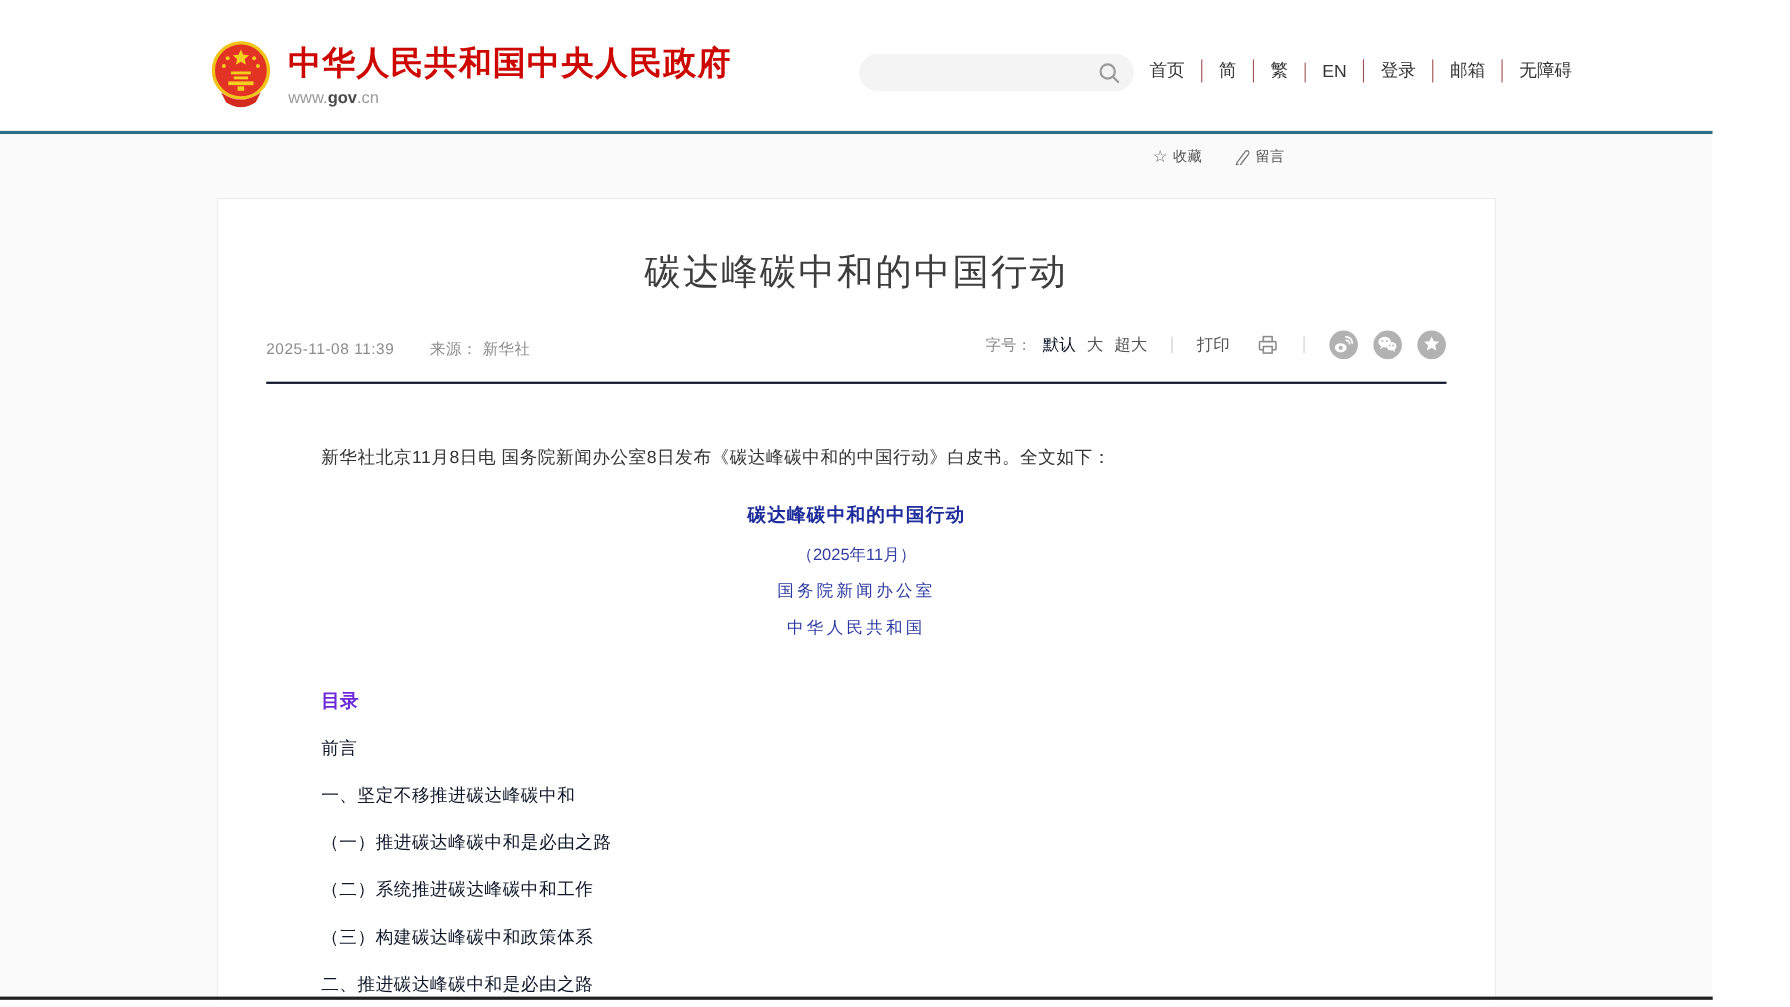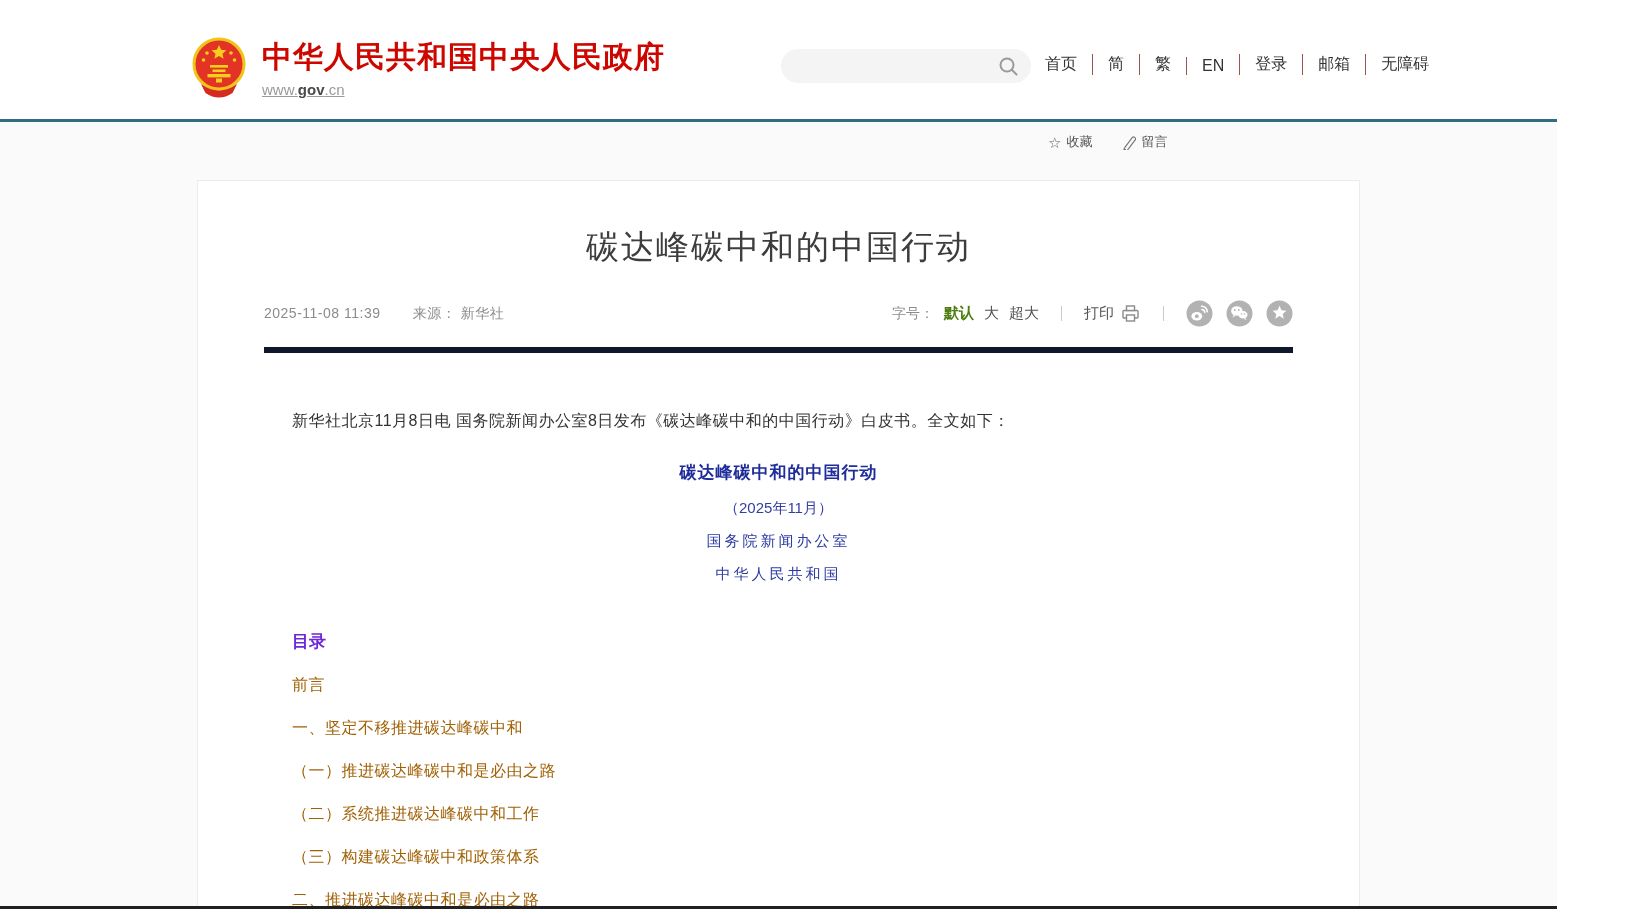--- a/index.html
+++ b/index.html
@@ -7,21 +7,21 @@
     font-family:"Liberation Sans","DejaVu Sans",sans-serif; }
   .page { position:relative; width:1557px; height:915px; overflow:hidden; }
 
   
   .site-header { position:relative; height:122px; background:#fff;
     border-bottom:3px solid #2e6d84; }
   .brand { position:absolute; left:190px; top:36px; display:flex; align-items:center; }
   .emblem { width:58px; height:62px; flex:0 0 auto; }
   .brand-text { margin-left:14px; }
   .site-title { font-size:30px; font-weight:700; color:#cd0700; letter-spacing:1px; }
-  .site-url { margin-top:3px; font-size:15px; color:#9a9a9a;text-decoration:underline; }
+  .site-url { margin-top:3px; font-size:15px; color:#9a9a9a; }
   .site-url b { color:#4a4a4a; font-weight:700; }
 
   .search-box { position:absolute; left:781px; top:49px; width:250px; height:34px;
     background:#f4f4f4; border-radius:17px; display:flex; align-items:center; }
   .search-input { flex:1; height:100%; border:none; background:transparent; outline:none;
     padding:0 8px 0 16px; font-size:14px; color:#333; }
   .search-icon { margin-right:12px; cursor:pointer; display:flex; }
 
   .top-nav { position:absolute; left:1045px; top:54px; display:flex; align-items:flex-end;
     white-space:nowrap; }
@@ -33,43 +33,43 @@
   .page-actions { position:absolute; left:1048px; top:11px; display:flex; align-items:center;
     gap:30px; font-size:13px; color:#555; }
   .page-action { display:flex; align-items:center; gap:5px; cursor:pointer; }
   .fav-star { font-size:15px; color:#666; line-height:1; }
 
   
   .card { position:absolute; left:197px; top:58px; width:1163px; min-height:780px;
     background:#fff; border:1px solid #ececec; padding-bottom:60px; }
   .article-title { margin-top:44px; text-align:center; font-size:33px; font-weight:500;
     color:#3d3d3d; letter-spacing:2px; }
-  .meta-row { margin:30px 66px 0; padding-bottom:20px; border-bottom:6px solid #0f172a;
-    display:flex; justify-content:space-between; align-items:center; }
+  .meta-row { margin:30px 44px 0; padding-bottom:20px; border-bottom:2px solid #0f172a;
+    display:flex; justify-content:space-between; align-items:flex-end; }
   .meta-left { font-size:14px; color:#8c8c8c; letter-spacing:0.5px; }
   .meta-left .src-label { margin-left:28px; }
   .meta-right { display:flex; align-items:center; font-size:14px; color:#777; }
   .fs-label { color:#8c8c8c; }
   .fs-option { margin-left:10px; font-size:15px; color:#555; cursor:pointer; }
-  .fs-option.active { color:#4d7c0f; font-weight:700; }
+  .fs-option.active { color:#0f172a; font-weight:400; }
   .divider { border-left:1px solid #ccc; height:15px; margin:0 22px; }
-  .print-btn { display:flex; align-items:center; gap:6px; font-size:15px; color:#555; cursor:pointer; }
+  .print-btn { display:flex; align-items:center; gap:24px; font-size:15px; color:#555; cursor:pointer; }
   .share-icons { display:flex; align-items:center; gap:13px; }
   .share-icon { cursor:pointer; display:flex; }
 
   
   .article-body { padding:0 94px; color:#333; }
   .lead { margin-top:56px; font-size:16px; line-height:24px; letter-spacing:0.5px; }
   .doc-title { margin-top:28px; text-align:center; font-size:17px; font-weight:700;
     color:#1f2d9b; letter-spacing:1px; }
   .doc-date { margin-top:15px; text-align:center; font-size:15px; color:#333ea2; }
   .doc-org { margin-top:14px; text-align:center; font-size:15px; color:#2c3aa2;
     font-family:"Liberation Serif","DejaVu Serif",serif; letter-spacing:3px; }
   .toc-title { margin-top:46px; font-size:17px; font-weight:700; color:#6d28d9; }
-  .toc-item { margin-top:21px; font-size:16px; line-height:22px; color:#a16207;
+  .toc-item { margin-top:21px; font-size:16px; line-height:22px; color:#0f172a;
     letter-spacing:0.5px; }
 
   
   .bottom-bar { position:absolute; left:0; top:906px; width:1627px; height:3px;
     background:#202020; z-index:5; }
   .bottom-white { position:absolute; left:0; top:909px; width:1627px; height:6px;
     background:#fff; z-index:5; }
 </style>
 </head>
 <body>

